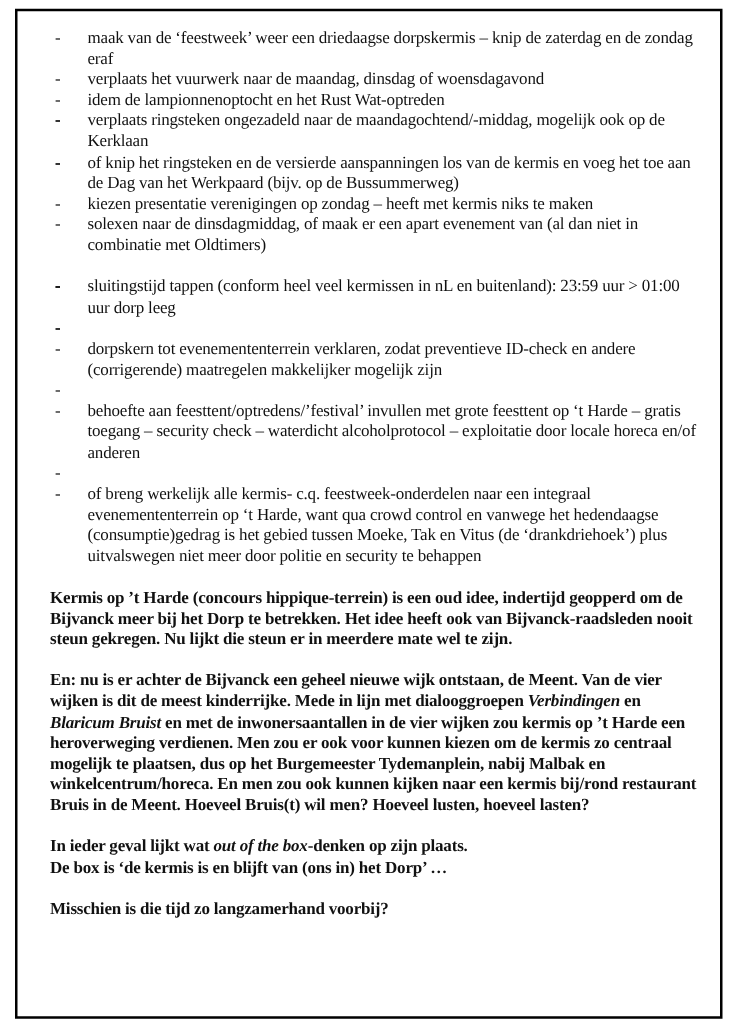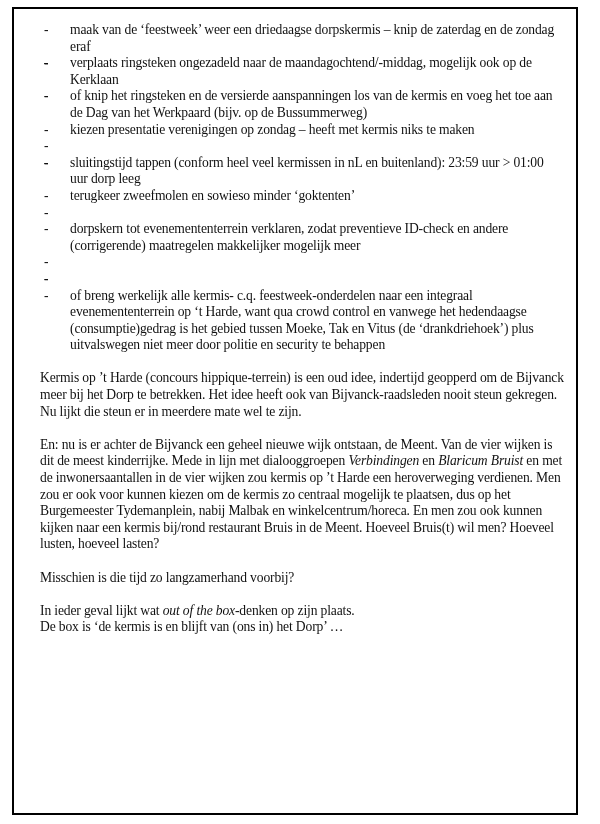--- a/index.html
+++ b/index.html
@@ -18,59 +18,59 @@
       font-family: "Liberation Serif", "DejaVu Serif", serif;
       font-size: 13.6px;
       line-height: 16.6px;
       color: #111;
       letter-spacing: -0.15px;
     }
     ul.bullets { list-style: none; margin: 0; padding: 0; }
     ul.bullets li { position: relative; padding-left: 30px; }
     ul.bullets li .dash { position: absolute; left: 4px; top: 0; }
     .gap { height: 16.6px; }
-    p { margin: 0; }
+    p { margin: 0; font-weight: bold; }
     .para-block { margin-top: 16.6px; }
     em { font-style: italic; }
   </style>
 </head>
 <body>
 
 <div class="page-frame">
   <div class="content">
 
     <ul class="bullets">
       <li><span class="dash">-</span><span>maak van de ‘feestweek’ weer een driedaagse dorpskermis – knip de zaterdag en de zondag eraf</span></li>
-      <li><span class="dash">-</span></li>
-      <li><span class="dash">-</span></li>
+      <li><span class="dash">-</span><span>verplaats het vuurwerk naar de maandag, dinsdag of woensdagavond</span></li>
+      <li><span class="dash">-</span><span>idem de lampionnenoptocht en het Rust Wat-optreden</span></li>
       <li><span class="dash">-</span></li>
       <li><span class="dash">-</span><span>verplaats ringsteken ongezadeld naar de maandagochtend/-middag, mogelijk ook op de Kerklaan</span></li>
       <li><span class="dash">-</span></li>
       <li><span class="dash">-</span><span>of knip het ringsteken en de versierde aanspanningen los van de kermis en voeg het toe aan de Dag van het Werkpaard (bijv. op de Bussummerweg)</span></li>
       <li><span class="dash">-</span><span>kiezen presentatie verenigingen op zondag – heeft met kermis niks te maken</span></li>
-      <li><span class="dash">-</span></li>
+      <li><span class="dash">-</span><span>solexen naar de dinsdagmiddag, of maak er een apart evenement van (al dan niet in combinatie met Oldtimers)</span></li>
     </ul>
 
     <div class="gap"></div>
 
     <ul class="bullets">
       <li><span class="dash">-</span></li>
       <li><span class="dash">-</span></li>
       <li><span class="dash">-</span><span>sluitingstijd tappen (conform heel veel kermissen in nL en buitenland): 23:59 uur &gt; 01:00 uur dorp leeg</span></li>
-      <li><span class="dash">-</span><span>terugkeer zweefmolen en sowieso minder ‘goktenten’</span></li>
+      <li><span class="dash">-</span></li>
       <li><span class="dash">-</span><span></span>&nbsp;</li>
-      <li><span class="dash">-</span><span>dorpskern tot evenemententerrein verklaren, zodat preventieve ID-check en andere (corrigerende) maatregelen makkelijker mogelijk meer</span></li>
+      <li><span class="dash">-</span><span>dorpskern tot evenemententerrein verklaren, zodat preventieve ID-check en andere (corrigerende) maatregelen makkelijker mogelijk zijn</span></li>
       <li><span class="dash">-</span><span></span>&nbsp;</li>
-      <li><span class="dash">-</span></li>
+      <li><span class="dash">-</span><span>behoefte aan feesttent/optredens/’festival’ invullen met grote feesttent op ‘t Harde – gratis toegang – security check – waterdicht alcoholprotocol – exploitatie door locale horeca en/of anderen</span></li>
       <li><span class="dash">-</span><span></span>&nbsp;</li>
       <li><span class="dash">-</span><span>of breng werkelijk alle kermis- c.q. feestweek-onderdelen naar een integraal evenemententerrein op ‘t Harde, want qua crowd control en vanwege het hedendaagse (consumptie)gedrag is het gebied tussen Moeke, Tak en Vitus (de ‘drankdriehoek’) plus uitvalswegen niet meer door politie en security te behappen</span></li>
     </ul>
 
     <p class="para-block">Kermis op ’t Harde (concours hippique-terrein) is een oud idee, indertijd geopperd om de Bijvanck meer bij het Dorp te betrekken. Het idee heeft ook van Bijvanck-raadsleden nooit steun gekregen. Nu lijkt die steun er in meerdere mate wel te zijn.</p>
 
     <p class="para-block"><span>En: nu is er achter de Bijvanck een geheel nieuwe wijk ontstaan, de Meent. Van de vier wijken is dit de meest kinderrijke. Mede in lijn met dialooggroepen </span><em>Verbindingen</em><span> en </span><em>Blaricum Bruist</em><span> en met de inwonersaantallen in de vier wijken zou kermis op ’t Harde een heroverweging verdienen. Men zou er ook voor kunnen kiezen om de kermis zo centraal mogelijk te plaatsen, dus op het Burgemeester Tydemanplein, nabij Malbak en winkelcentrum/horeca. En men zou ook kunnen kijken naar een kermis bij/rond restaurant Bruis in de Meent. Hoeveel Bruis(t) wil men? Hoeveel lusten, hoeveel lasten?</span></p>
 
+    <p class="para-block"><span>In ieder geval lijkt wat </span><em>out of the box</em><span>-denken op zijn plaats.</span><br><span>De box is ‘de kermis is en blijft van (ons in) het Dorp’ …</span></p>
+
     <p class="para-block">Misschien is die tijd zo langzamerhand voorbij?</p>
-
-    <p class="para-block"><span>In ieder geval lijkt wat </span><em>out of the box</em><span>-denken op zijn plaats.</span><br><span>De box is ‘de kermis is en blijft van (ons in) het Dorp’ …</span></p>
 
   </div>
 </div>
 
 </body></html>

